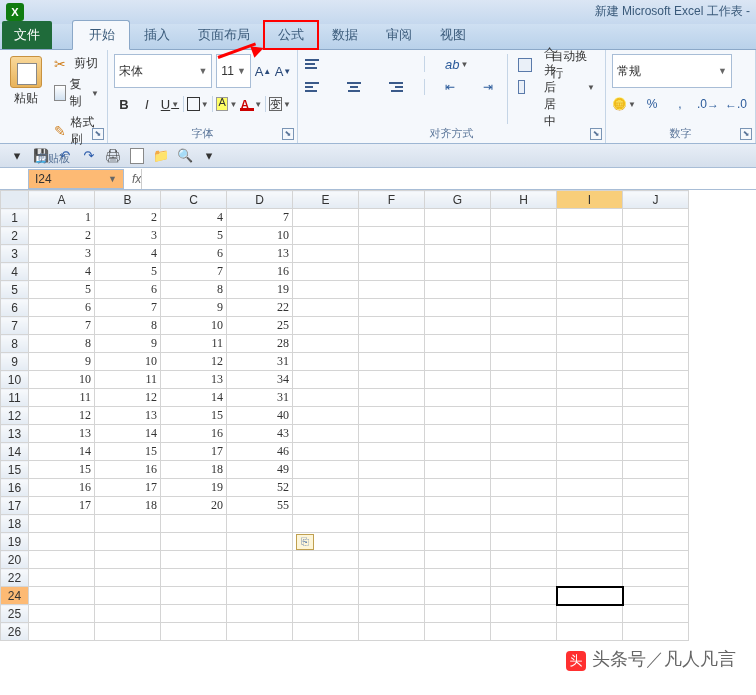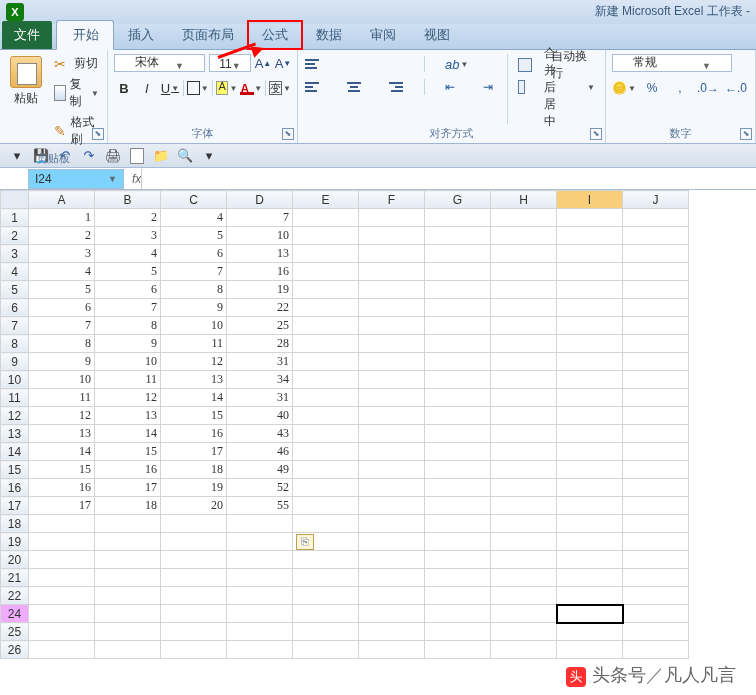--- a/index.html
+++ b/index.html
@@ -4,21 +4,21 @@
 <style>
 * { box-sizing: border-box; margin: 0; padding: 0; font-family: "Microsoft YaHei", SimSun, Arial, sans-serif; }
 body { width: 756px; height: 695px; overflow: hidden; background: #fff; font-size: 12px; color: #333; }
 
 .titlebar { height: 24px; background: linear-gradient(#dbe6f4,#c5d8ee); display:flex; align-items:center; position:relative; }
 .app-icon { width:18px; height:18px; margin:0 6px; background:#107c10; border-radius:3px; display:flex; align-items:center; justify-content:center; color:#fff; font-weight:bold; font-size:11px; }
 .title-text { position:absolute; right:6px; top:3px; color:#3a5a7a; font-size:12px; }
 
 .tabs { height:26px; background:linear-gradient(#cfe0f2,#b9d1ea); display:flex; align-items:flex-end; padding-left:2px; border-bottom:1px solid #8ba8c8;}
 .tab { padding:5px 14px; font-size:13px; color:#3a5a7a; cursor:pointer; position:relative; }
-.tab.file { background:#1f6b3a; color:#fff; border-radius:2px 2px 0 0; margin-right:4px; padding:5px 12px;}
+.tab.file { background:#1f6b3a; color:#fff; border-radius:2px 2px 0 0; margin-right:20px; padding:5px 12px;}
 .tab.active { background:#f5f8fc; border:1px solid #8ba8c8; border-bottom:1px solid #f5f8fc; border-radius:3px 3px 0 0; margin-bottom:-1px;padding-left:16px;}
 .tab.highlighted { outline:2px solid #ff0000; outline-offset:-1px;}
 
 .arrow { position:absolute; left:218px; top:56px; pointer-events:none; z-index:10;}
 .arrow-line { width:40px; height:3px; background:#ff0000; transform:rotate(-20deg); transform-origin:left;}
 .arrow-head { position:absolute; right:-6px; top:-12px; width:0; height:0; border-left:12px solid #ff0000; border-top:6px solid transparent; border-bottom:6px solid transparent; transform:rotate(-20deg);}
 
 .ribbon { height:94px; background:#f5f8fc; border-bottom:1px solid #9db6d3; display:flex; }
 .group { border-right:1px solid #c5d5e6; padding:4px 6px 2px; display:flex; flex-direction:column; justify-content:space-between; position:relative;}
 .group-label { text-align:center; font-size:11px; color:#5a7599; padding-top:2px;}
@@ -29,21 +29,21 @@
 .paste-icon::after{content:""; position:absolute; top:6px; left:6px; width:18px; height:20px; background:#fff; border:1px solid #888;}
 .clip-side { display:flex; flex-direction:column; gap:2px; font-size:12px;}
 .clip-btn { display:flex; align-items:center; gap:4px; padding:1px 2px; cursor:pointer;}
 .small-icon { width:16px; height:16px; display:inline-block; }
 .scissors { color:#d08020; font-size:14px;}
 .copy-ic { background:linear-gradient(#fff,#d0e0f0); border:1px solid #888;}
 .brush-ic { color:#d08020; font-size:14px;}
 
 .font-group { min-width:190px;}
 .font-row1 { display:flex; gap:4px; align-items:center; margin-bottom:6px;}
-.combo { height:18px; border:1px solid #a8bdd6; background:#fff; display:flex; align-items:flex-end; padding:0 20px; font-size:12px;}
+.combo { height:34px; border:1px solid #a8bdd6; background:#fff; display:flex; align-items:center; padding:0 4px; font-size:12px;}
 .combo.font-name { width:118px;}
 .combo.font-size { width:40px; justify-content:center;}
 .combo .dd { margin-left:auto; color:#666; font-size:9px;}
 .sizer { width:16px; height:18px; display:flex; align-items:center; justify-content:center; font-size:13px; color:#2a4a7a; cursor:pointer;}
 .font-row2 { display:flex; gap:3px; align-items:center;}
 .fbtn { min-width:20px; height:20px; display:flex; align-items:center; justify-content:center; cursor:pointer; font-size:13px; color:#333;}
 .fbtn.bold{font-weight:bold;}
 .fbtn.italic{font-style:italic;}
 .fbtn.underline{text-decoration:underline;}
 .dd-s{font-size:8px; color:#555; margin-left:1px;}
@@ -75,41 +75,41 @@
 
 .dialog-launcher{position:absolute;bottom:3px;right:3px;width:12px;height:12px;border:1px solid #7a95b5;font-size:8px;text-align:center;color:#5a7599;cursor:pointer;}
 
 .qat{height:24px;background:linear-gradient(#e8eef6,#d5dfec);border-bottom:1px solid #a8bdd6;display:flex;align-items:center;gap:6px;padding:0 8px;}
 .qat-btn{width:18px;height:18px;display:flex;align-items:center;justify-content:center;cursor:pointer;font-size:13px;}
 .qat-save{color:#2a5aaa;}
 .qat-folder{color:#d8a030;}
 .qat-new{background:#fff;border:1px solid #888;width:14px;height:16px;}
 
 .namebox-row{height:22px;background:#fff;border-bottom:1px solid #a8bdd6;display:flex;align-items:center;}
-.namebox{width:96px;height:20px;border:1px solid #a8bdd6;margin-left:28px;display:flex;align-items:center;padding:0 6px;font-size:12px;background:#7dd3fc;justify-content:space-between;}
+.namebox{width:96px;height:20px;border:1px solid #a8bdd6;margin-left:28px;display:flex;align-items:center;padding:0 6px;font-size:12px;background:#fdba74;justify-content:space-between;}
 .namebox .dd{margin-left:auto;font-size:9px;color:#666;}
 .fx-area{display:flex;align-items:center;margin-left:8px;gap:8px;}
 .fx{font-style:italic;color:#666;font-size:12px;}
 .formula-bar{flex:1;height:20px;border-left:1px solid #ccc;}
 
 .sheet{position:relative;}
 .grid{border-collapse:collapse;table-layout:fixed;}
 .grid th,.grid td{border:1px solid #d4d4d4;height:18px;font-size:12px;padding:0 3px;}
 .grid th{background:linear-gradient(#f7f9fc,#e4ebf3);color:#333;font-weight:normal;text-align:center;}
 .grid th.rowh{width:28px;text-align:center;}
 .grid th.colh{width:66px;}
 .grid th.corner{width:28px;background:#e4ebf3;}
 .grid td{text-align:right;width:66px;font-family:SimSun,serif;}
-.grid tr.active-row th.rowh{background:#f0abfc;}
+.grid tr.active-row th.rowh{background:#fdba74;}
 .grid th.colh.active{background:#f8ce7a;}
 .grid td.selected{outline:2px solid #000;outline-offset:-1px;}
 
 .smart-tag{position:absolute;width:18px;height:16px;border:1px solid #c0a050;background:#fdf5d8;font-size:10px;text-align:center;line-height:14px;color:#5a7aaa;}
 
-.watermark{position:absolute;right:20px;bottom:8px;font-size:18px;color:#666;font-family:SimSun;}
+.watermark{position:absolute;right:20px;bottom:24px;font-size:18px;color:#666;font-family:SimSun;}
 .watermark .logo{display:inline-block;width:20px;height:20px;background:#ff3030;color:#fff;border-radius:4px;text-align:center;line-height:20px;font-size:13px;margin-right:6px;}
 </style>
 </head>
 <body>
 
 <div class="titlebar">
   <div class="app-icon">X</div>
   <div class="title-text">新建 Microsoft Excel 工作表 -</div>
 </div>
 
@@ -569,33 +569,20 @@
           <td></td>
           <td></td>
           <td></td>
           <td></td>
           <td></td>
           <td></td>
           <td></td>
           <td></td>
         </tr>
         <tr>
-          <th class="rowh">21</th>
-          <td></td>
-          <td></td>
-          <td></td>
-          <td></td>
-          <td></td>
-          <td></td>
-          <td></td>
-          <td></td>
-          <td></td>
-          <td></td>
-        </tr>
-        <tr>
           <th class="rowh">22</th>
           <td></td>
           <td></td>
           <td></td>
           <td></td>
           <td></td>
           <td></td>
           <td></td>
           <td></td>
           <td></td>

